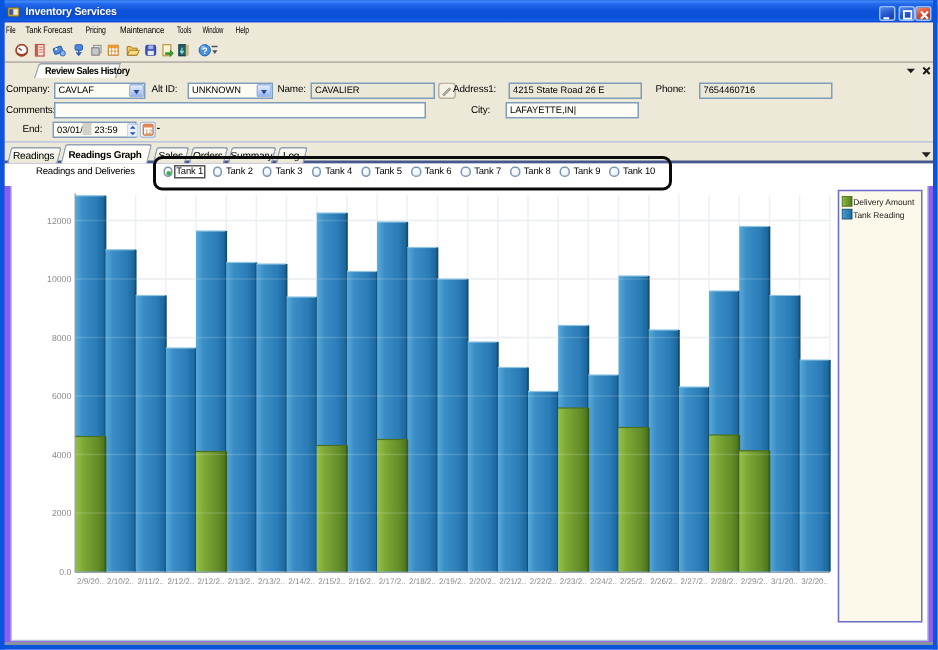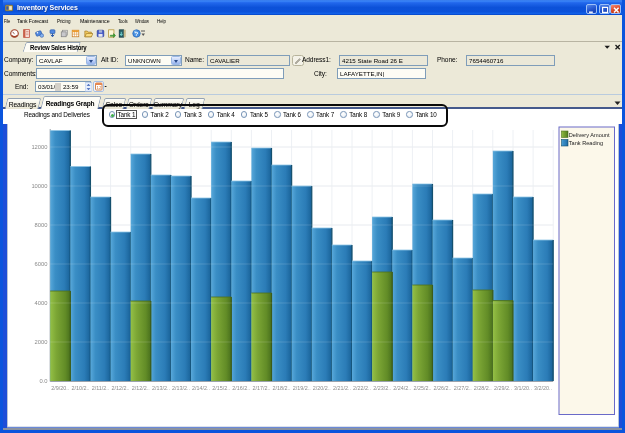--- a/index.html
+++ b/index.html
@@ -1,16 +1,16 @@
 <!DOCTYPE html>
 <html><head><meta charset="utf-8"><style>
 *{margin:0;padding:0;box-sizing:border-box}
 html,body{width:625px;height:433px;overflow:hidden;font-family:"Liberation Sans",sans-serif;background:#fff}
 .abs{position:absolute}
-#win{position:absolute;left:0;top:0;width:625px;height:433px;background:#1d4ed8}
+#win{position:absolute;left:0;top:0;width:625px;height:433px;background:#8b5cf6}
 #titlebar{position:absolute;left:0;top:0;width:625px;height:15px;
  background:linear-gradient(180deg,#2864dc 0%,#3f8cfa 5%,#2268ec 18%,#0c51d8 50%,#0b52da 78%,#1160e8 90%,#0242c4 100%);
  border-radius:4px 4px 0 0}
 #titletext{position:absolute;left:16.5px;top:3px;font-size:7.4px;font-weight:bold;color:#fff;text-shadow:0.5px 0.8px 1px #1c3f94;letter-spacing:-0.1px;transform:scaleX(0.95);transform-origin:0 0}
 .tbtn{position:absolute;top:3.5px;width:11px;height:10.5px;border:1px solid #9cc0f8;border-radius:2px;
  background:linear-gradient(160deg,#5488e8 0%,#2a5cd4 45%,#1844b8 80%,#2050c4 100%)}
 .tbtn svg{position:absolute;left:0;top:0}
 #closebtn{background:linear-gradient(160deg,#f49078 0%,#e05030 45%,#c43814 80%,#d04a24 100%)}
 #menubar{position:absolute;left:3px;top:15px;width:619px;height:11px;background:#ece9d8}
 .mi{position:absolute;top:2px;font-size:6.2px;letter-spacing:-0.1px;color:#000;transform-origin:0 0}

